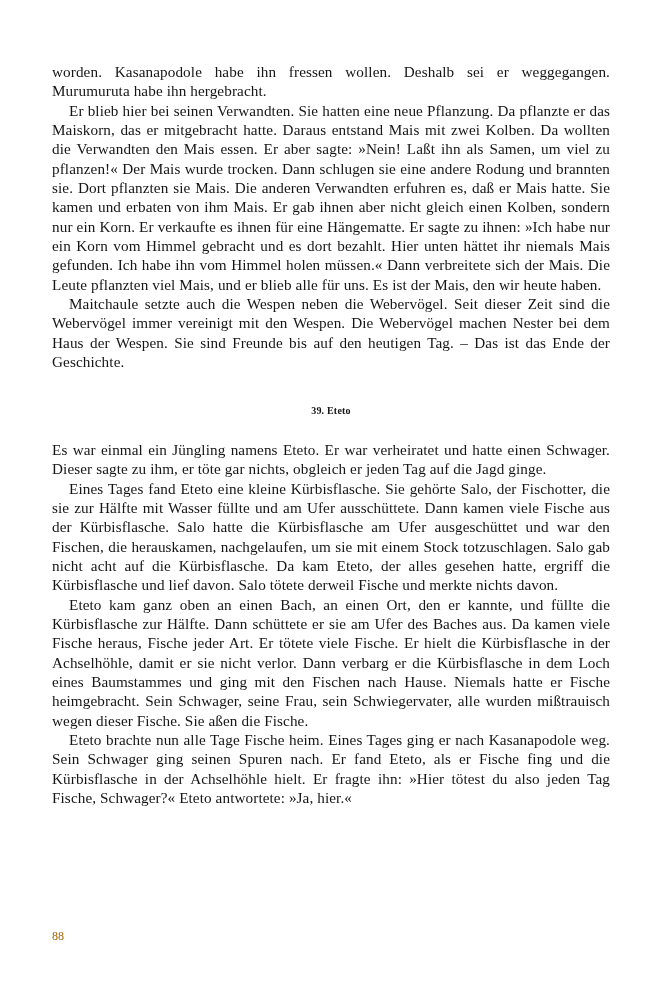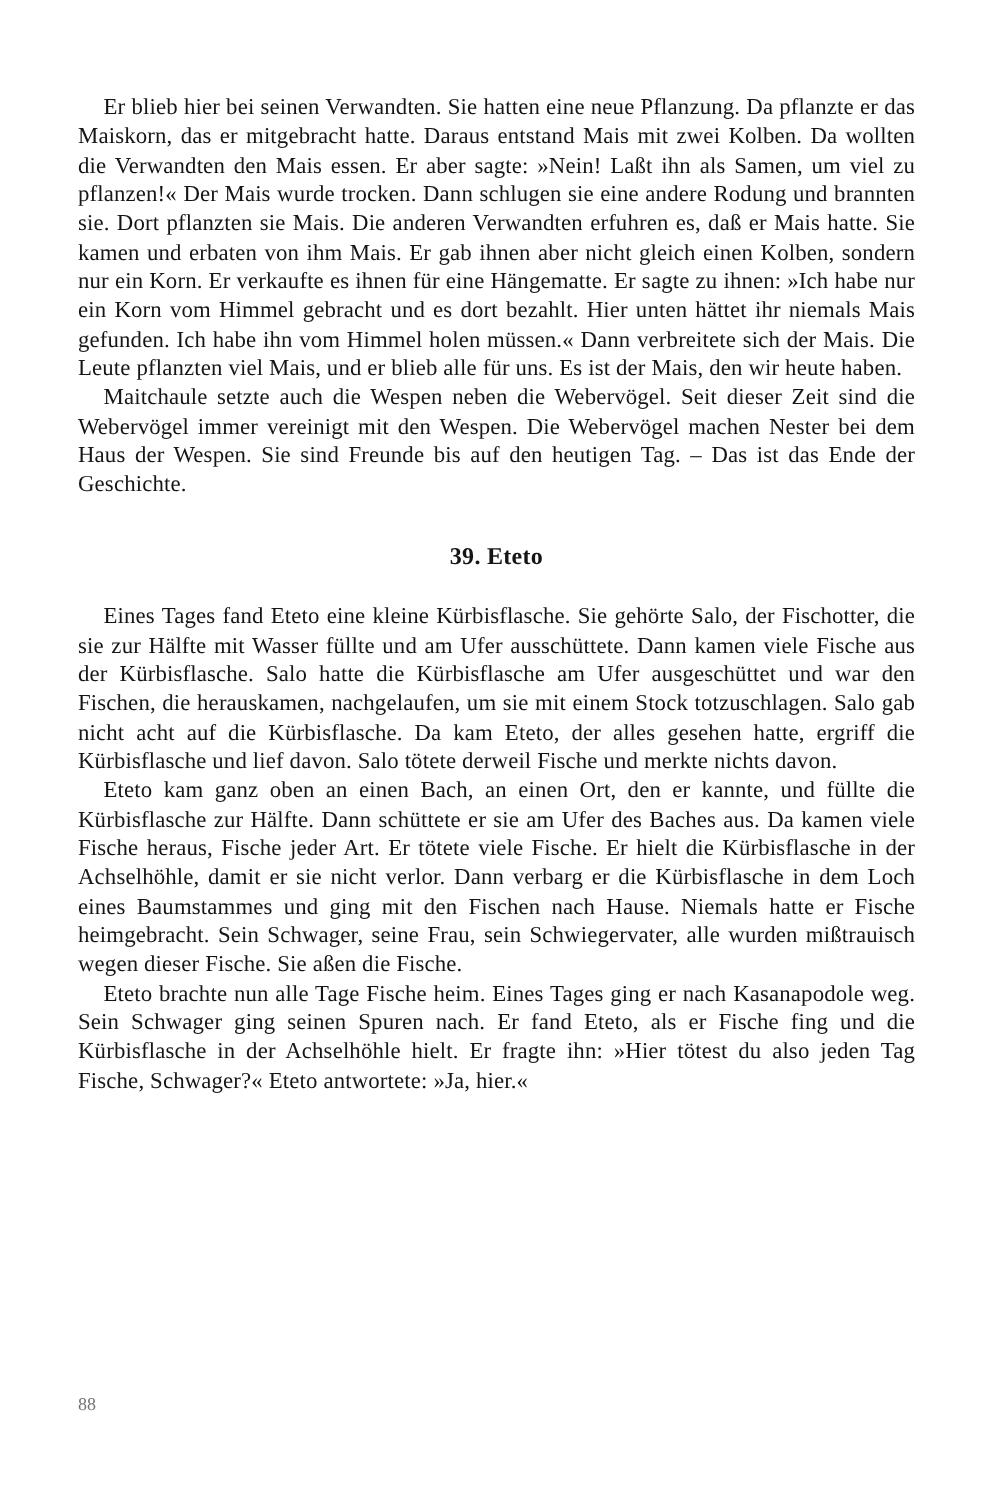--- a/index.html
+++ b/index.html
@@ -29,44 +29,46 @@
     line-height: 19.35px;
     text-align: justify;
     text-justify: inter-word;
     letter-spacing: 0.1px;
   }
   .text-block p.indent {
     text-indent: 17px;
   }
   .chapter-heading {
     margin: 29px 0 20px 0;
-    font-size: 16px;
+    font-size: 10px;
     font-weight: bold;
     text-align: center;
     line-height: 19.35px;
     letter-spacing: 0.2px;
   }
   .page-number {
     position: absolute;
     left: 52px;
     top: 929px;
     font-size: 12px;
     line-height: 14px;
-    color: #737373;
+    color: #a16207;
   }
 </style>
 </head>
 <body>
 
 <div class="page">
   <div class="text-block">
+    <p class="noindent">worden. Kasanapodole habe ihn fressen wollen. Deshalb sei er weggegangen. Murumuruta habe ihn hergebracht.</p>
     <p class="indent">Er blieb hier bei seinen Verwandten. Sie hatten eine neue Pflanzung. Da pflanzte er das Maiskorn, das er mitgebracht hatte. Daraus entstand Mais mit zwei Kolben. Da wollten die Verwandten den Mais essen. Er aber sagte: »Nein! Laßt ihn als Samen, um viel zu pflanzen!« Der Mais wurde trocken. Dann schlugen sie eine andere Rodung und brannten sie. Dort pflanzten sie Mais. Die anderen Verwandten erfuhren es, daß er Mais hatte. Sie kamen und erbaten von ihm Mais. Er gab ihnen aber nicht gleich einen Kolben, sondern nur ein Korn. Er verkaufte es ihnen für eine Hängematte. Er sagte zu ihnen: »Ich habe nur ein Korn vom Himmel gebracht und es dort bezahlt. Hier unten hättet ihr niemals Mais gefunden. Ich habe ihn vom Himmel holen müssen.« Dann verbreitete sich der Mais. Die Leute pflanzten viel Mais, und er blieb alle für uns. Es ist der Mais, den wir heute haben.</p>
     <p class="indent">Maitchaule setzte auch die Wespen neben die Webervögel. Seit dieser Zeit sind die Webervögel immer vereinigt mit den Wespen. Die Webervögel machen Nester bei dem Haus der Wespen. Sie sind Freunde bis auf den heutigen Tag. – Das ist das Ende der Geschichte.</p>
 
     <h2 class="chapter-heading">39. Eteto</h2>
 
+    <p class="noindent">Es war einmal ein Jüngling namens Eteto. Er war verheiratet und hatte einen Schwager. Dieser sagte zu ihm, er töte gar nichts, obgleich er jeden Tag auf die Jagd ginge.</p>
     <p class="indent">Eines Tages fand Eteto eine kleine Kürbisflasche. Sie gehörte Salo, der Fischotter, die sie zur Hälfte mit Wasser füllte und am Ufer ausschüttete. Dann kamen viele Fische aus der Kürbisflasche. Salo hatte die Kürbisflasche am Ufer ausgeschüttet und war den Fischen, die herauskamen, nachgelaufen, um sie mit einem Stock totzuschlagen. Salo gab nicht acht auf die Kürbisflasche. Da kam Eteto, der alles gesehen hatte, ergriff die Kürbisflasche und lief davon. Salo tötete derweil Fische und merkte nichts davon.</p>
     <p class="indent">Eteto kam ganz oben an einen Bach, an einen Ort, den er kannte, und füllte die Kürbisflasche zur Hälfte. Dann schüttete er sie am Ufer des Baches aus. Da kamen viele Fische heraus, Fische jeder Art. Er tötete viele Fische. Er hielt die Kürbisflasche in der Achselhöhle, damit er sie nicht verlor. Dann verbarg er die Kürbisflasche in dem Loch eines Baumstammes und ging mit den Fischen nach Hause. Niemals hatte er Fische heimgebracht. Sein Schwager, seine Frau, sein Schwiegervater, alle wurden mißtrauisch wegen dieser Fische. Sie aßen die Fische.</p>
     <p class="indent">Eteto brachte nun alle Tage Fische heim. Eines Tages ging er nach Kasanapodole weg. Sein Schwager ging seinen Spuren nach. Er fand Eteto, als er Fische fing und die Kürbisflasche in der Achselhöhle hielt. Er fragte ihn: »Hier tötest du also jeden Tag Fische, Schwager?« Eteto antwortete: »Ja, hier.«</p>
   </div>
 
   <div class="page-number">88</div>
 </div>
 
 </body></html>

